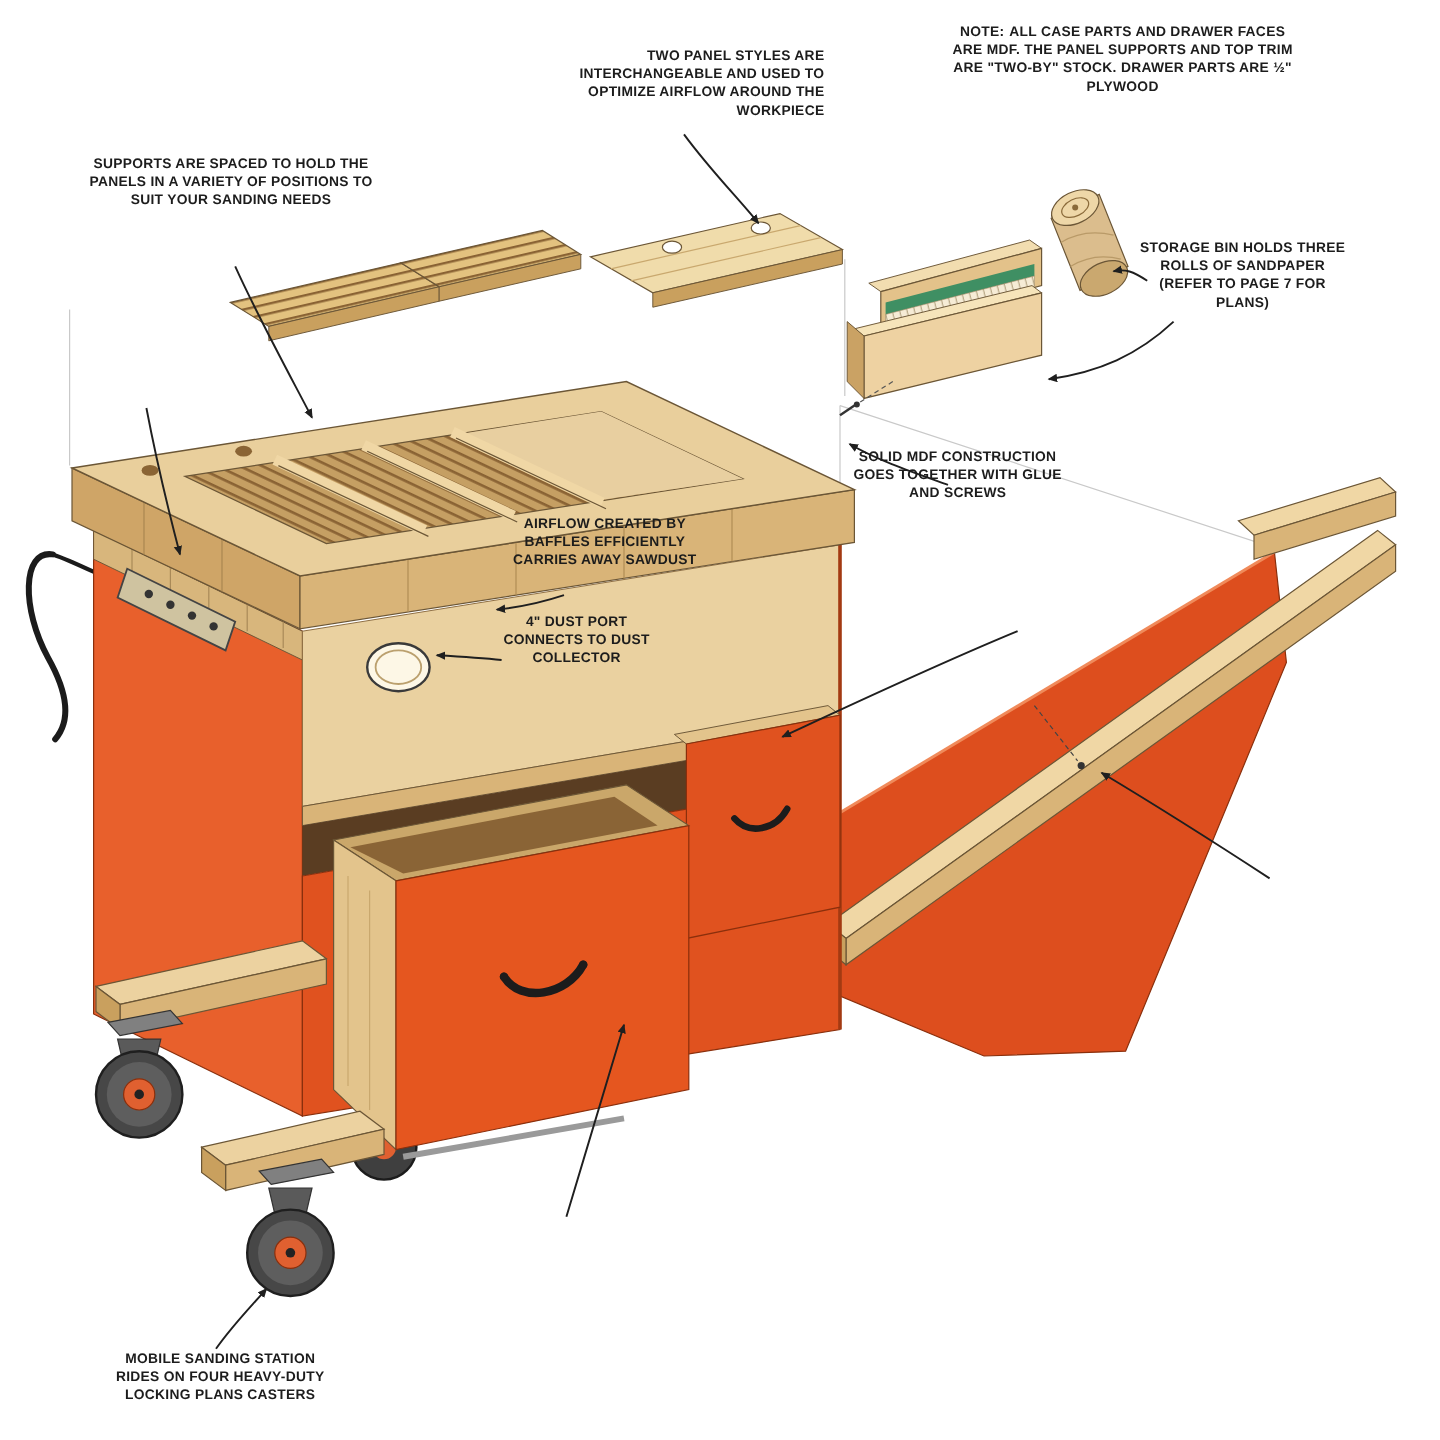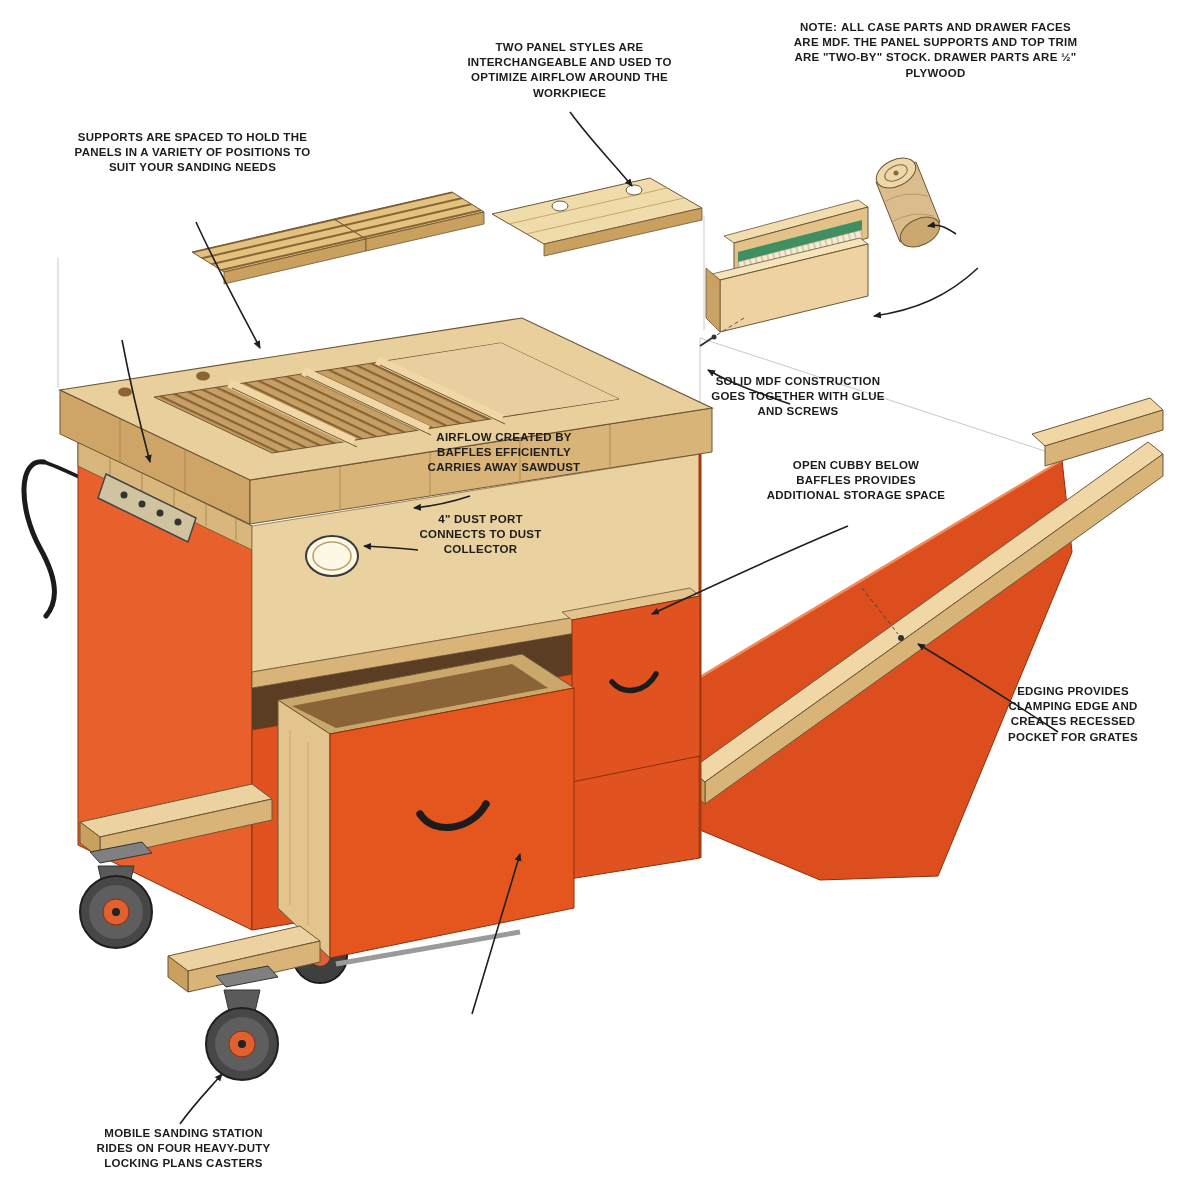--- a/index.html
+++ b/index.html
@@ -223,36 +223,35 @@
     <path d="M790,404 C762,394 732,384 708,370" marker-end="url(#ah)"></path>
     <path d="M470,496 C452,502 434,506 414,508" marker-end="url(#ah)"></path>
     <path d="M418,550 C400,548 382,547 364,546" marker-end="url(#ah)"></path>
     <path d="M848,526 C780,554 708,588 652,614" marker-end="url(#ah)"></path>
     <path d="M1058,732 C1012,702 958,668 918,644" marker-end="url(#ah)"></path>
     <path d="M472,1014 C488,960 506,902 520,854" marker-end="url(#ah)"></path>
     <path d="M180,1124 C194,1104 210,1088 222,1074" marker-end="url(#ah)"></path>
   </g>
 </svg>
 
-<div class="callout" style="left:452px; top:40px; width:235px;">TWO PANEL STYLES ARE INTERCHANGEABLE AND USED TO OPTIMIZE AIRFLOW AROUND THE WORKPIECE</div>
+<div class="callout" style="left:452px; top:40px; width:235px;text-align:right;">TWO PANEL STYLES ARE INTERCHANGEABLE AND USED TO OPTIMIZE AIRFLOW AROUND THE WORKPIECE</div>
 
 <div class="callout" style="left:788px; top:20px; width:295px;">
   <span class="note-prefix">NOTE:</span><span>ALL CASE PARTS AND DRAWER FACES ARE MDF. THE PANEL SUPPORTS AND TOP TRIM ARE "TWO-BY" STOCK. DRAWER PARTS ARE ½" PLYWOOD</span>
 </div>
 
 <div class="callout" style="left:60px; top:130px; width:265px;">SUPPORTS ARE SPACED TO HOLD THE PANELS IN A VARIETY OF POSITIONS TO SUIT YOUR SANDING NEEDS</div>
 
 
+<div class="callout" style="left:948px; top:200px; width:175px;">STORAGE BIN HOLDS THREE ROLLS OF SANDPAPER (REFER TO PAGE 7 FOR PLANS)</div>
 
 <div class="callout" style="left:424px; top:430px; width:160px;">AIRFLOW CREATED BY BAFFLES EFFICIENTLY CARRIES AWAY SAWDUST</div>
 
 <div class="callout" style="left:708px; top:374px; width:180px;">SOLID MDF CONSTRUCTION GOES TOGETHER WITH GLUE AND SCREWS</div>
 
 <div class="callout" style="left:408px; top:512px; width:145px;">4" DUST PORT CONNECTS TO DUST COLLECTOR</div>
 
-<div class="callout" style="left:766px; top:458px; width:180px;">OPEN CUBBY BELOW BAFFLES PROVIDES ADDITIONAL STORAGE SPACE</div>
-
-<div class="callout" style="left:998px; top:684px; width:150px;">EDGING PROVIDES CLAMPING EDGE AND CREATES RECESSED POCKET FOR GRATES</div>
+
 
 
 <div class="callout" style="left:86px; top:1126px; width:195px;">MOBILE SANDING STATION RIDES ON FOUR HEAVY-DUTY LOCKING PLANS CASTERS</div>
 
 </div>
 
 </body></html>

